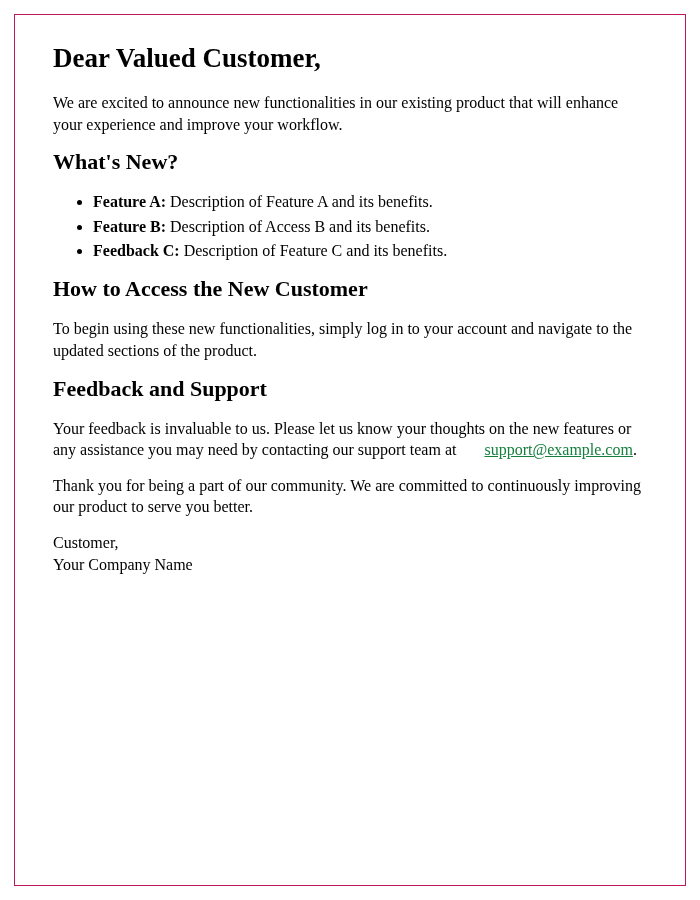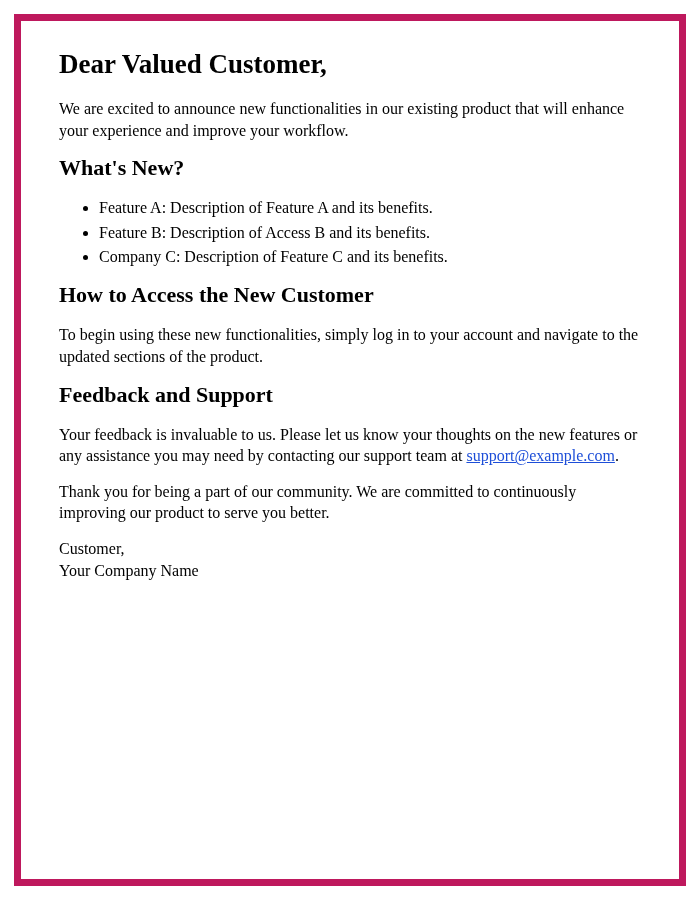--- a/index.html
+++ b/index.html
@@ -8,21 +8,21 @@
       box-sizing: border-box;
     }
     body {
       font-family: 'Times New Roman', Times, serif;
       background: #fff;
       width: 700px;
       height: 900px;
       padding: 14px;
     }
     .document {
-      border: 7px solid #be185d;
+      border: 1px solid #be185d;
       width: 100%;
       height: 100%;
       padding: 28px 38px;
     }
     h1 {
       font-size: 27px;
       font-weight: bold;
       margin-bottom: 18px;
     }
     h2 {
@@ -39,25 +39,26 @@
     ul {
       margin-left: 40px;
       margin-bottom: 14px;
     }
     li {
       font-size: 16px;
       line-height: 1.4;
       margin-bottom: 2px;
     }
     .feature-name {
-      font-weight: normal;
+      font-weight: bold;
     }
     a {
-      color: #1d4ed8;
+      color: #15803d;
       text-decoration: underline;
+      margin-left: 24px;
     }
     .closing {
       margin-top: 14px;
     }
     .closing p {
       margin-bottom: 0;
       line-height: 1.35;
     }
   </style>
 </head>
@@ -72,21 +73,21 @@
   <h2>What's New?</h2>
 
   <ul>
     <li>
       <span class="feature-name">Feature A:</span><span> Description of Feature A and its benefits.</span>
     </li>
     <li>
       <span class="feature-name">Feature B:</span><span> Description of Access B and its benefits.</span>
     </li>
     <li>
-      <span class="feature-name">Company C:</span><span> Description of Feature C and its benefits.</span>
+      <span class="feature-name">Feedback C:</span><span> Description of Feature C and its benefits.</span>
     </li>
   </ul>
 
   <h2>How to Access the New Customer</h2>
 
   <p>To begin using these new functionalities, simply log in to your account and navigate to the updated sections of the product.</p>
 
   <h2>Feedback and Support</h2>
 
   <p>

